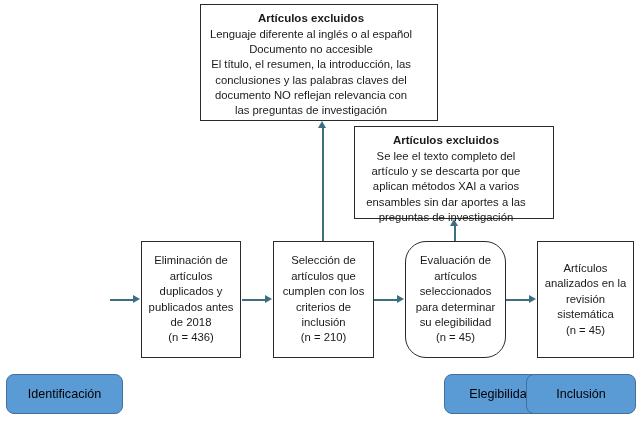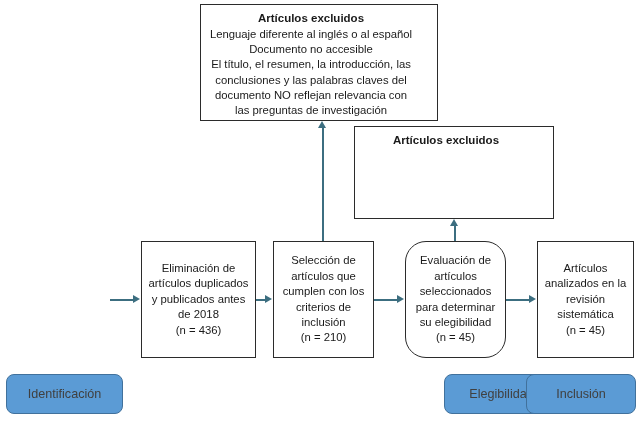--- a/index.html
+++ b/index.html
@@ -56,37 +56,37 @@
     justify-content: center;
     text-align: center;
     font-size: 11.3px;
     line-height: 15.4px;
     color: #1a1a1a;
     padding: 2px 5px;
     top: 241px;
     height: 117px;
   }
   #stage-0 { left: 9px;   width: 101px; }
-  #stage-1 { left: 141px; width: 115px; }
+  #stage-1 { left: 141px; width: 100px; }
   #stage-2 { left: 273px; width: 101px; }
   #stage-3 { left: 405px; width: 101px; border-radius: 21px; }
   #stage-4 { left: 537px; width: 97px;  }
 
   
   .phase-box {
     position: absolute;
     box-sizing: border-box;
     background: #5B9BD5;
     border: 1.4px solid #41719C;
     border-radius: 8px;
     display: flex;
     align-items: center;
     justify-content: center;
     font-size: 12.6px;
-    color: #404040;
+    color: #000000;
     top: 374px;
     height: 40px;
   }
   #phase-0 { left: 6px;   width: 117px; }
   #phase-1 { left: 139px; width: 238px; }
   #phase-2 { left: 396px; width: 115px; margin-left: 48px; }
   #phase-3 { left: 526px; width: 110px; }
 
   
   .h-line {
@@ -136,20 +136,21 @@
 
 <div id="canvas">
 
   <div class="excl-box" id="excl-top">
     <div class="excl-title">Artículos excluidos</div>
     <div class="excl-body" id="excl-top-body">Lenguaje diferente al inglés o al español<br>Documento no accesible<br>El título, el resumen, la introducción, las conclusiones y las palabras claves del documento NO reflejan relevancia con las preguntas de investigación</div>
   </div>
 
   <div class="excl-box" id="excl-full">
     <div class="excl-title">Artículos excluidos</div>
+    <div class="excl-body" id="excl-full-body">Se lee el texto completo del artículo y se descarta por que aplican métodos XAI a varios ensambles sin dar aportes a las preguntas de investigación</div>
   </div>
 
   <div class="v-line" id="vl-0"></div>
   <div class="v-arrow" id="va-0"></div>
   <div class="v-line" id="vl-1"></div>
   <div class="v-arrow" id="va-1"></div>
 
   <div class="h-line" id="hl-0"></div>
   <div class="h-arrow" id="ha-0"></div>
   <div class="h-line" id="hl-1"></div>

